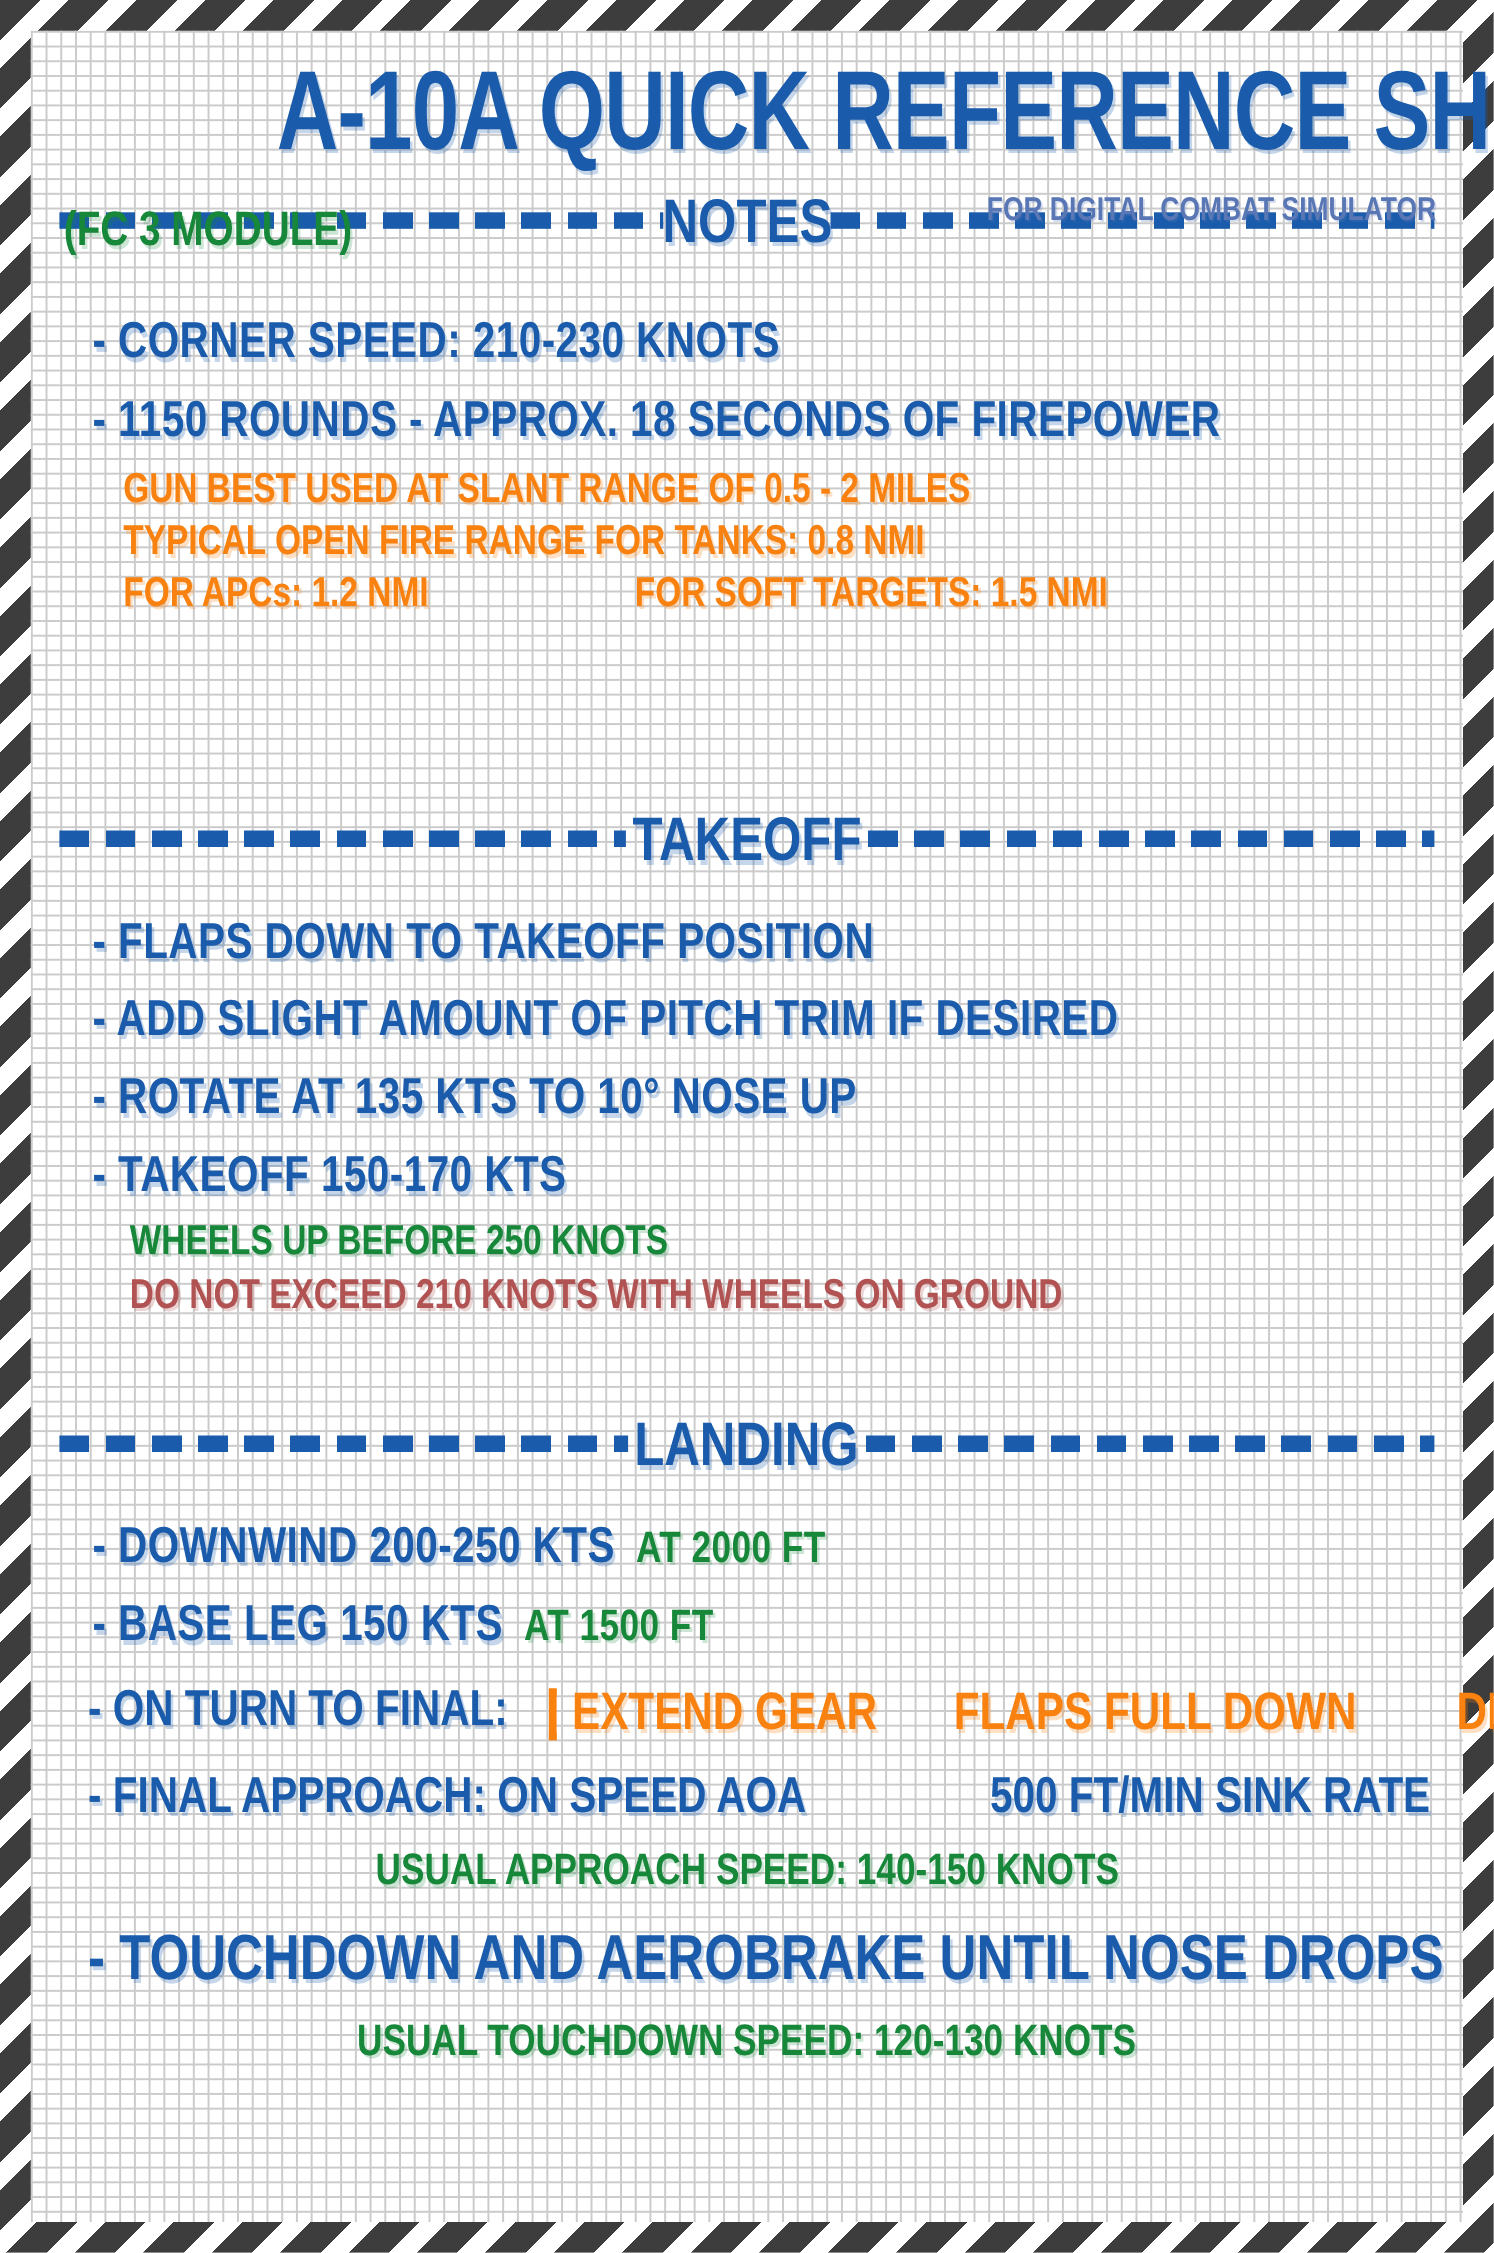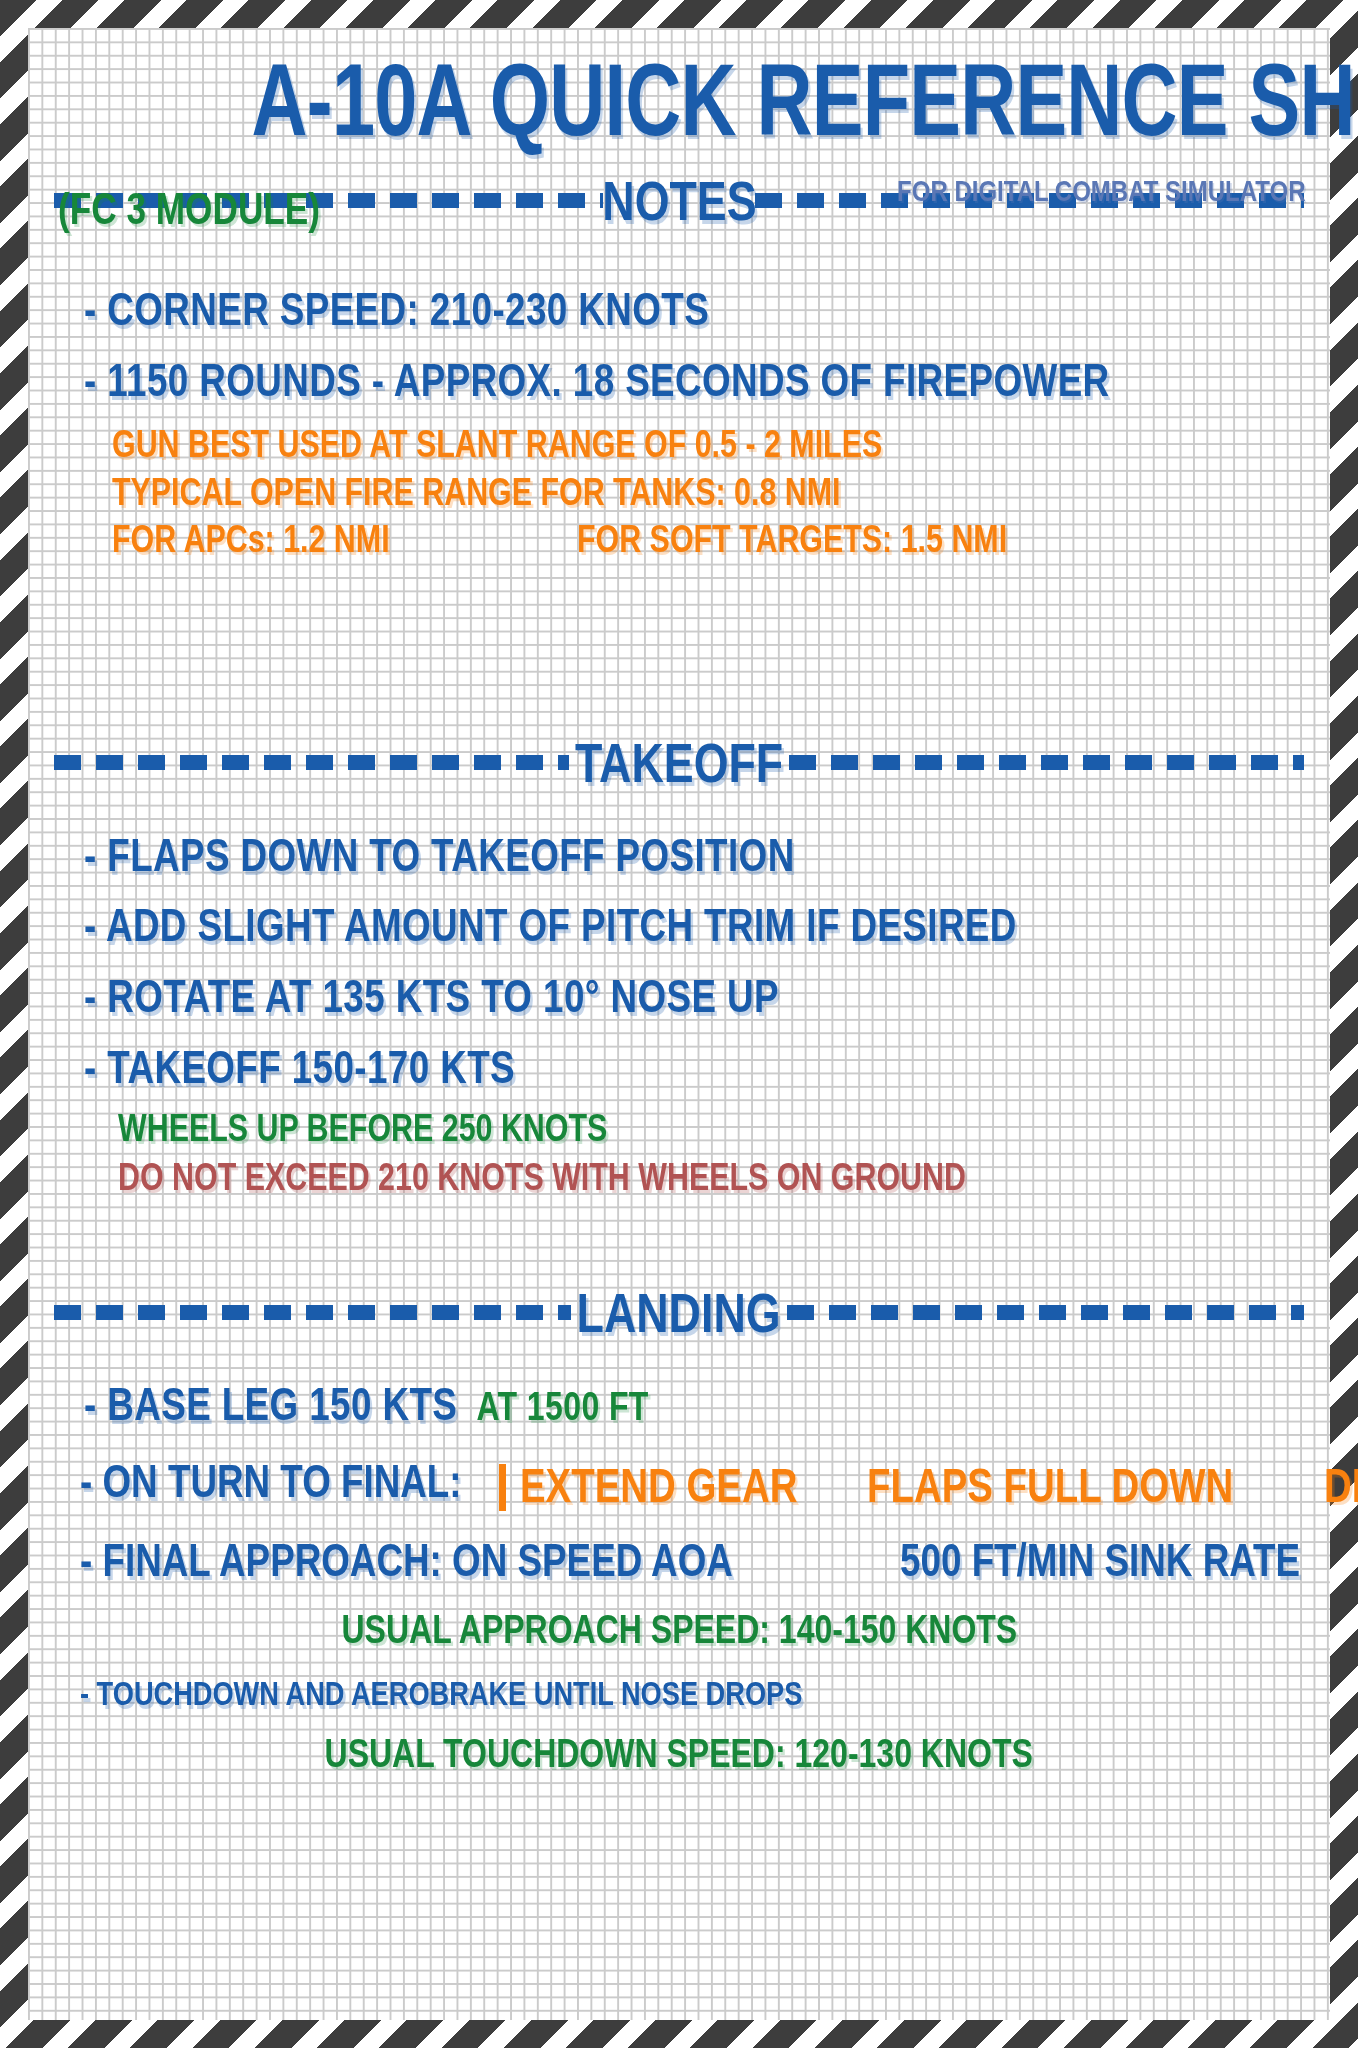--- a/index.html
+++ b/index.html
@@ -49,21 +49,21 @@
   .inline-note{font-size:40px;margin-left:24px;}
 
   .onfinal-row{display:flex;align-items:flex-start;margin-left:26px;font-size:46px;line-height:1.2;margin-top:14px;}
   .onfinal-row .label{margin-right:-78px;}
   .bracket{width:16px;border-left:7px solid #f8810f;border-top:7px solid #f8810f;border-bottom:7px solid #f8810f;align-self:stretch;margin:10px 14px 4px 20px;}
   .checklist{display:flex;flex-direction:row;font-size:48px;line-height:1.23;padding-top:2px;}
 
   .final-row{position:relative;margin-left:26px;margin-top:16px;font-size:46px;line-height:1.3;}
   .final-row .right{position:absolute;right:4px;top:0;}
   .center-note{text-align:center;font-size:40px;line-height:1.2;margin-top:14px;}
-  .touchdown-line{margin-left:26px;font-size:34px;line-height:1.3;margin-top:18px;}
+  .touchdown-line{margin-left:26px;font-size:58px;line-height:1.3;margin-top:18px;}
 </style>
 </head>
 <body>
 
 <div class="hazard"></div>
 
 <div class="sheet">
 
   <div class="title c-blue">
     <span class="cond cond-c">A-10A QUICK REFERENCE SHEET</span>
@@ -116,20 +116,23 @@
   </div>
 
   <div class="section-header hdr-landing c-blue">
     <div class="dash-line"></div>
     <span class="cond cond-c hdr-word">LANDING</span>
     <div class="dash-line"></div>
   </div>
 
   <div class="items items-tight c-blue">
     <div>
+      <span class="cond"><span>- DOWNWIND 200-250 KTS</span><span class="inline-note c-green">AT 2000 FT</span></span>
+    </div>
+    <div>
       <span class="cond"><span>- BASE LEG 150 KTS</span><span class="inline-note c-green">AT 1500 FT</span></span>
     </div>
   </div>
 
   <div class="onfinal-row c-blue">
     <span class="cond label">- ON TURN TO FINAL:</span>
     <div class="bracket"></div>
     <div class="checklist c-orange">
       <span class="cond">EXTEND GEAR</span>
       <span class="cond">FLAPS FULL DOWN</span>

